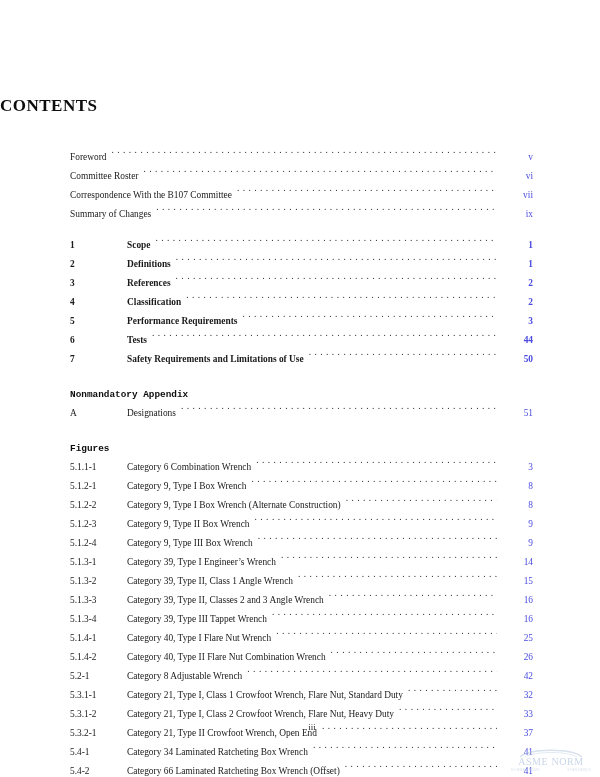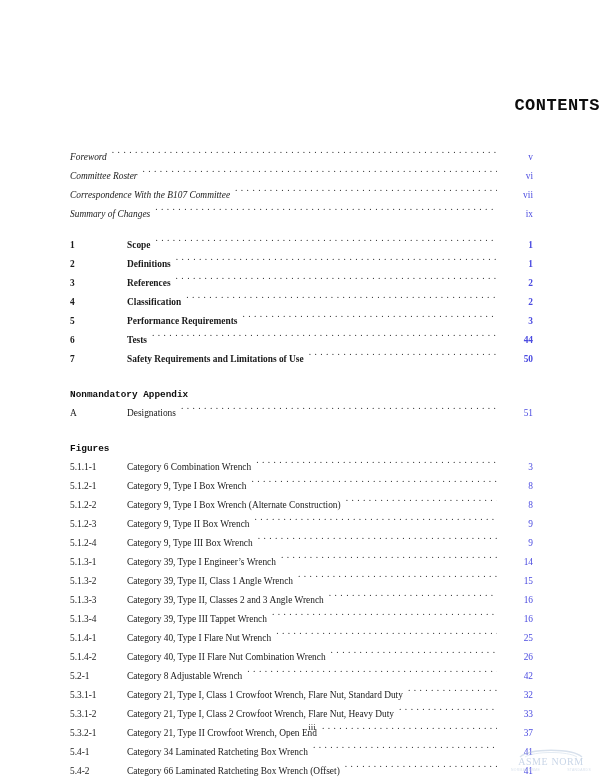--- a/index.html
+++ b/index.html
@@ -23,22 +23,22 @@
     height: 777px;
     box-sizing: border-box;
   }
 
   
   .doc-title {
     position: absolute;
     top: 96px;
     left: 0;
     width: 600px;
-    text-align: right;
-    font-family: Liberation Mono, monospace;
+    text-align: left;
+    font-family: Liberation Serif, serif;
     font-weight: bold;
     font-size: 17px;
     letter-spacing: 0.5px;
     color: #0d0d0d;
   }
 
   
   .toc {
     position: absolute;
     top: 148px;
@@ -86,21 +86,21 @@
 
   .pg {
     flex: 0 0 34px;
     width: 34px;
     text-align: right;
     color: #4b4be0;
     font-size: 9.4px;
   }
 
   
-  .toc-row.front .label { padding-left: 0; font-style: italic; }
+  .toc-row.front .label { padding-left: 0; }
 
   .toc-row.bold .num,
   .toc-row.bold .label {
     font-weight: bold;
   }
   .toc-row.bold .pg { font-weight: bold; }
 
   .section-head {
     font-size: 9.4px;
     line-height: 19px;

